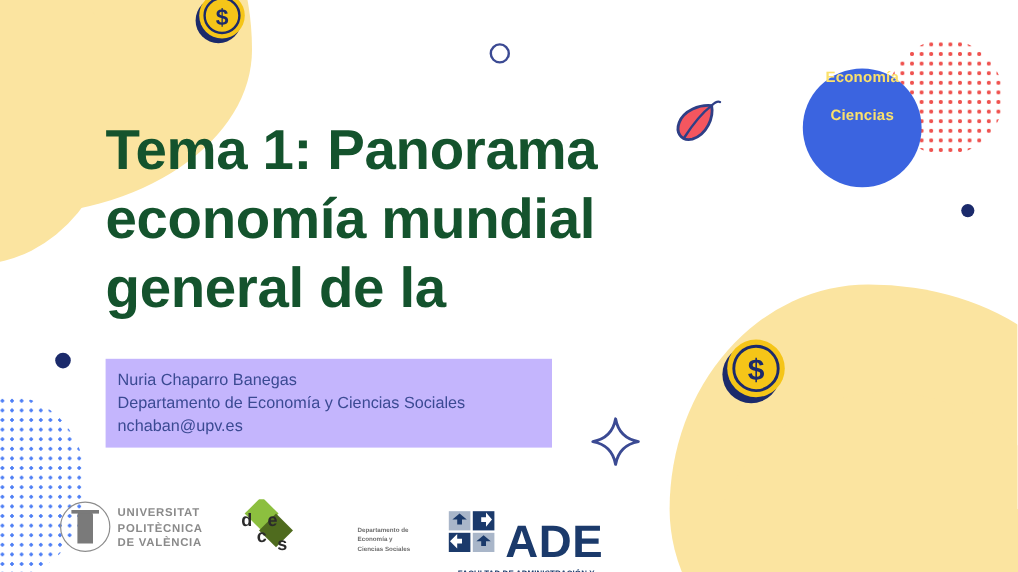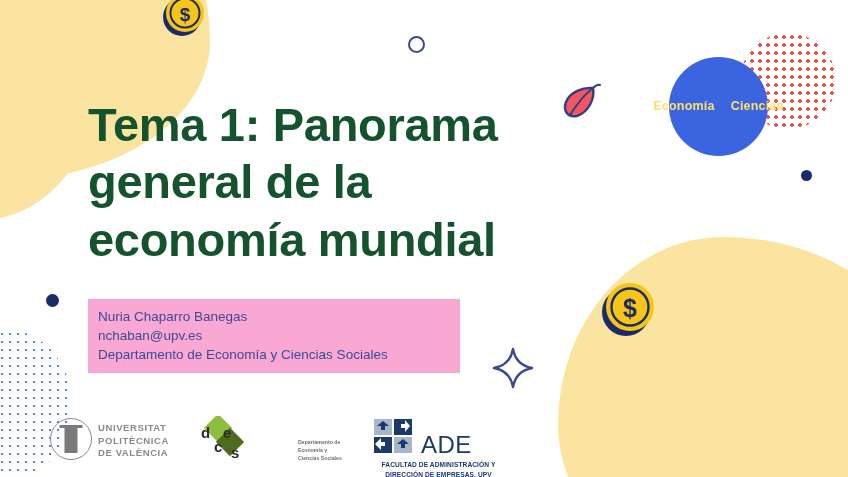--- a/index.html
+++ b/index.html
@@ -80,22 +80,22 @@
   .badge-circle {
     position: absolute;
     left: 669px;
     top: 57px;
     width: 99px;
     height: 99px;
     border-radius: 50%;
     background: #3b64e0;
     display: flex;
     align-items: center;
-    justify-content: center;
-    flex-direction: row;
+    justify-content: flex-start;
+    flex-direction: column;
     gap: 16px;
   }
   .badge-circle span {
     color: #fbe16b;
     font-size: 12.5px;
     font-weight: bold;
     line-height: 1.25;
     text-align: center;
     letter-spacing: 0.2px;
   }
@@ -136,21 +136,21 @@
     line-height: 1.22;
     letter-spacing: -0.3px;
   }
 
   
   .author-box {
     position: absolute;
     left: 88px;
     top: 299px;
     width: 372px;
-    background: #f9a8d4;
+    background: #c4b5fd;
     padding: 8px 10px 9px 10px;
     box-sizing: border-box;
   }
   .author-box div {
     color: #3b4a93;
     font-size: 13.5px;
     line-height: 1.42;
   }
 
   
@@ -230,22 +230,22 @@
     top: 4px;
     width: 140px;
   }
   .ade-top {
     display: flex;
     align-items: center;
     gap: 7px;
   }
   .ade-word {
     color: #1b3a6b;
-    font-size: 24px;
-    font-weight: normal;
+    font-size: 38px;
+    font-weight: bold;
     letter-spacing: 0.5px;
     line-height: 1;
     margin-top: 19px;
   }
   .ade-sub {
     color: #1b3a6b;
     font-size: 6.6px;
     font-weight: bold;
     line-height: 1.5;
     letter-spacing: 0.1px;
@@ -303,28 +303,28 @@
       <path d="M23 4 C25 15 31 21 42 23 C31 25 25 31 23 42 C21 31 15 25 4 23 C15 21 21 15 23 4 Z" fill="none" stroke="#3b4a93" stroke-width="2.4" stroke-linejoin="round"></path>
     </svg>
   </div>
 
   <div class="ring-outline"></div>
   <div class="dot-navy d1"></div>
   <div class="dot-navy d2"></div>
 
   <div class="title">
     <div>Tema 1: Panorama</div>
+    <div>economía mundial</div>
     <div>general de la</div>
-    <div>economía mundial</div>
   </div>
 
   <div class="author-box">
     <div>Nuria Chaparro Banegas</div>
+    <div>Departamento de Economía y Ciencias Sociales</div>
     <div>nchaban@upv.es</div>
-    <div>Departamento de Economía y Ciencias Sociales</div>
   </div>
 
   <div class="logos">
 
     <div class="logo-upv">
       <div class="upv-seal"></div>
       <div class="upv-text">
         <div>UNIVERSITAT</div>
         <div>POLITÈCNICA</div>
         <div>DE VALÈNCIA</div>

